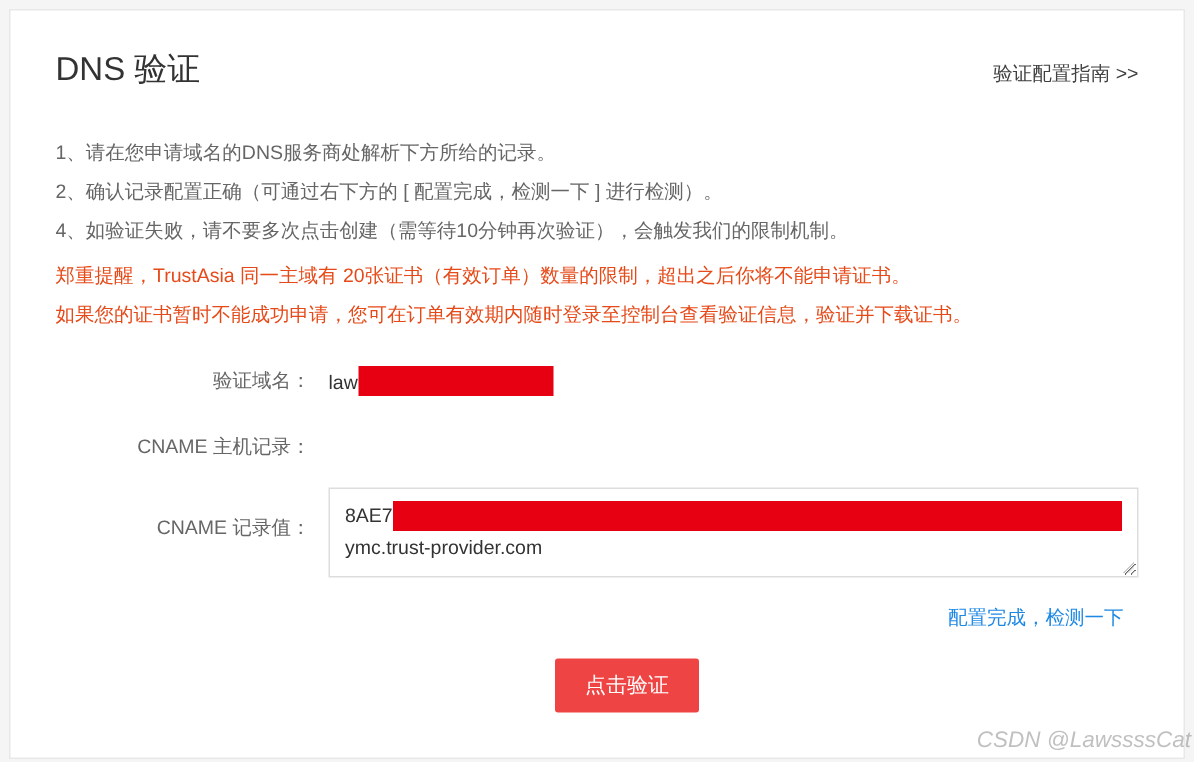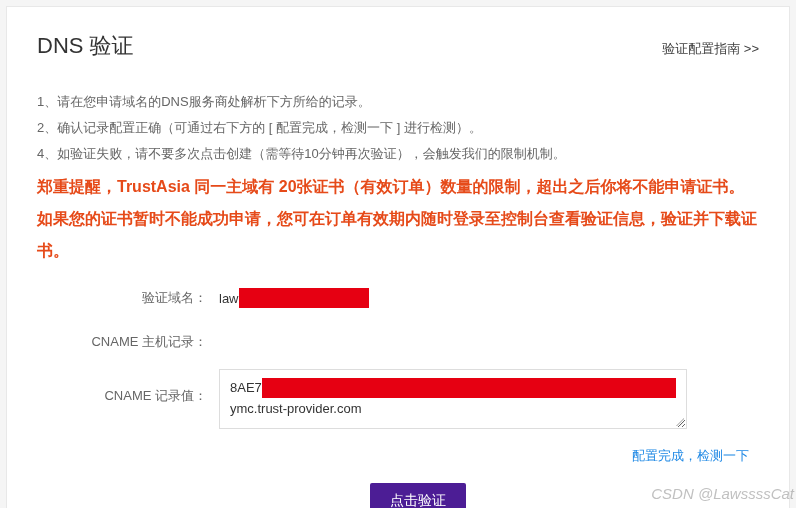--- a/index.html
+++ b/index.html
@@ -42,23 +42,22 @@
     }
     .instructions li {
       list-style: none;
       color: #666;
       line-height: 2.0;
       font-size: 13px;
     }
     .warning {
       color: #e64a19;
       line-height: 2.0;
-      font-size: 16px;
+      font-size: 13px;
       margin-bottom: 18px;
-      font-weight: bold;
     }
     .form-area {
       padding-left: 40px;
     }
     .form-row {
       display: flex;
       align-items: flex-start;
       margin-bottom: 18px;
     }
     .form-label {
@@ -98,21 +97,21 @@
       color: #333;
       margin-right: 0;
     }
     .textarea-block {
       border: 1px solid #ddd;
       padding: 8px 10px;
       background: #fff;
       resize: both;
       overflow: auto;
       min-height: 54px;
-      width: 468px;
+      width: 540px;
       font-size: 13px;
       color: #333;
       line-height: 1.6;
       position: relative;
     }
     .textarea-block::after {
       content: "";
       position: absolute;
       right: 2px;
       bottom: 2px;
@@ -129,21 +128,21 @@
       color: #1e88e5;
       font-size: 13px;
       cursor: pointer;
       margin: 10px 0 18px 0;
       padding-right: 10px;
     }
     .btn-row {
       text-align: center;
     }
     .btn-primary {
-      background: #4c1d95;
+      background: #ef4444;
       color: #fff;
       border: none;
       padding: 9px 20px;
       font-size: 14px;
       cursor: pointer;
       border-radius: 2px;
     }
     .watermark {
       position: fixed;
       right: 2px;

